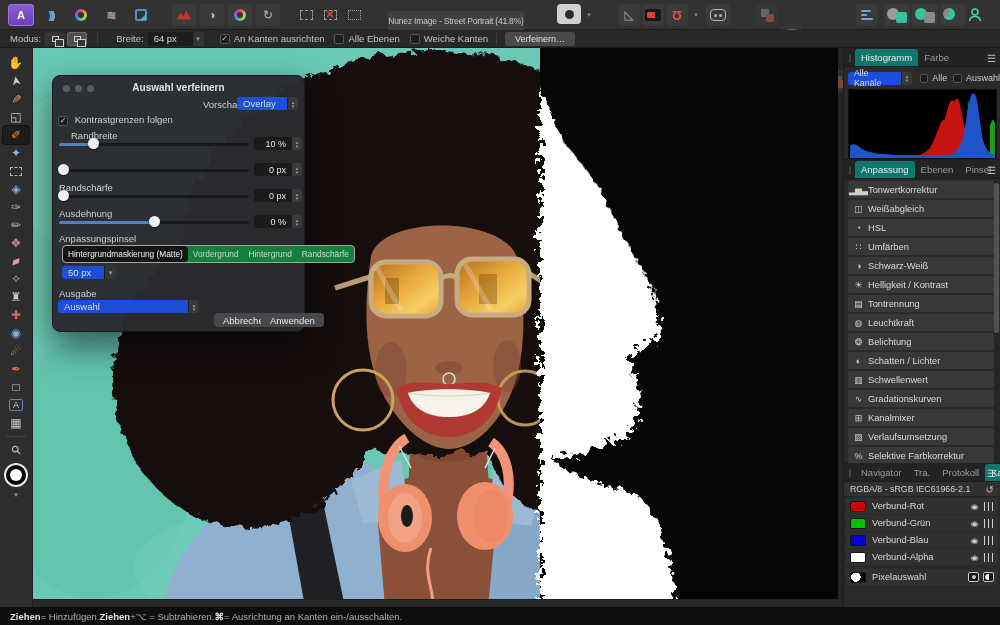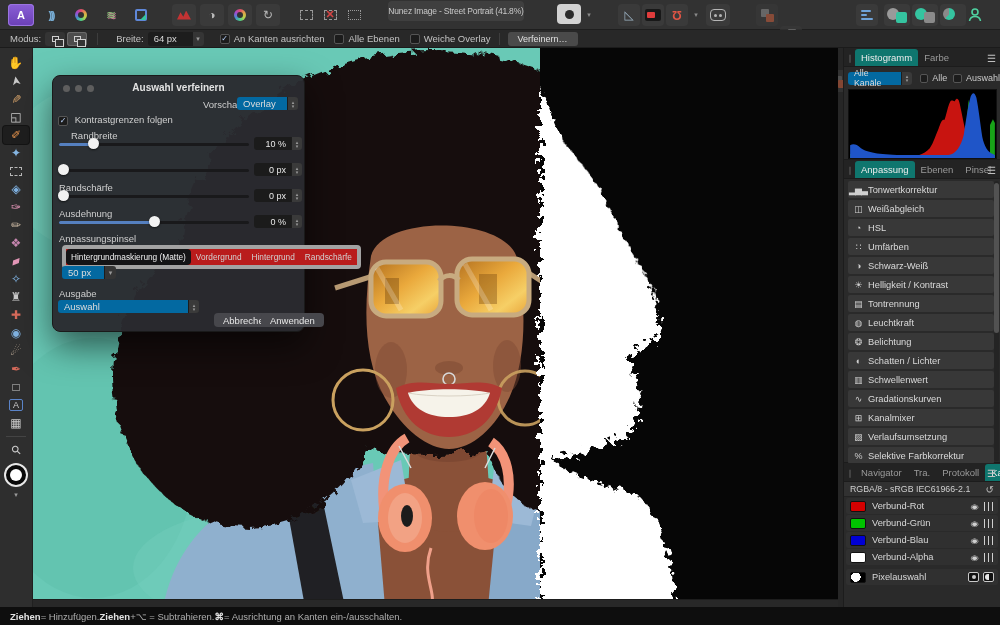--- a/index.html
+++ b/index.html
@@ -15,21 +15,21 @@
   .liquify{color:#7ab0d8;letter-spacing:-2px;font-size:11px;font-weight:bold;}
   .ring{width:12px;height:12px;border-radius:50%;background:conic-gradient(#e04a6a,#e0a24a,#bcd04a,#4ad08a,#4a8ad0,#a04ad0,#e04a6a);position:relative;}
   .ring::after{content:"";position:absolute;left:3px;top:3px;width:6px;height:6px;border-radius:50%;background:#323232;}
   .tonemap{color:#8fc97e;text-shadow:1px 1px 0 #d07a9a;font-size:12px;}
   .exporti{width:12px;height:12px;border:2px solid #5f87d8;border-radius:2px;position:relative;}
   .exporti::after{content:"";position:absolute;right:-1px;bottom:-1px;width:6px;height:6px;background:#35c4a0;clip-path:polygon(100% 0,0 100%,100% 100%);}
   .redpeak{width:14px;height:9px;background:#c23333;clip-path:polygon(0 100%,25% 20%,45% 70%,65% 0,100% 100%);}
   .docbtn{width:24px;}
   .dash-box{width:13px;height:10px;border:1px dashed #9a9a9a;position:relative;}
   .dash-box .x{position:absolute;left:1px;top:-3px;color:#d24444;font-size:11px;font-weight:bold;}
-  #doc-title{position:absolute;left:388px;top:1px;width:136px;height:20px;background:#3f3f3f;border-radius:4px;color:#c9c9c9;font-size:8.5px;letter-spacing:-.2px;display:flex;align-items:center;justify-content:center;white-space:nowrap;}
+  #doc-title{position:absolute;left:388px;top:11px;width:136px;height:20px;background:#3f3f3f;border-radius:4px;color:#c9c9c9;font-size:8.5px;letter-spacing:-.2px;display:flex;align-items:center;justify-content:center;white-space:nowrap;}
   .qmask{width:24px;height:20px;background:#d2d2d2;border-radius:4px;display:flex;align-items:center;justify-content:center;}
   .qmask i{width:9px;height:9px;border-radius:50%;background:#2a2a2a;}
   .chev{color:#8a8a8a;font-size:7px;margin-left:2px;}
   .snapred{width:16px;height:12px;background:#181818;border-radius:2px;position:relative;}
   .snapred::after{content:"";position:absolute;left:2px;top:3px;width:8px;height:6px;background:#e03c3c;border-radius:1px;}
   .magnet{color:#e05545;transform:rotate(180deg);font-weight:bold;font-size:12px;}
   .ruler{color:#9ab0c0;font-size:12px;}
   .assist{width:16px;height:12px;border:1px solid #b5b5b5;border-radius:4px;position:relative;}
   .assist::before,.assist::after{content:"";position:absolute;top:4px;width:3px;height:3px;border-radius:50%;background:#b5b5b5;}
   .assist::before{left:3px}.assist::after{right:3px}
@@ -76,28 +76,28 @@
   
   #canvas{position:absolute;left:33px;top:48px;width:805px;height:559px;background:#0a0a0a;}
   #hscroll{position:absolute;left:33px;top:599px;width:805px;height:8px;background:#282828;border-top:1px solid #1d1d1d;}
 
   
   #dlg{position:absolute;left:52px;top:75px;width:253px;height:257px;background:rgba(42,42,47,.97);border:1px solid #1a1a1a;border-radius:8px;box-shadow:0 14px 34px rgba(0,0,0,.55);color:#cfcfcf;font-size:9.5px;}
   #dlg .tl{position:absolute;top:9px;left:10px;display:flex;gap:5px;}
   #dlg .tl i{width:7px;height:7px;border-radius:50%;background:#5e5e5e;}
   #dlg h1{position:absolute;top:6px;left:0;right:0;text-align:center;font-size:10px;font-weight:bold;color:#e2e2e2;margin:0;}
   .drow{position:absolute;left:0;width:253px;}
-  .dd{background:#0369a1;border-radius:3px 0 0 3px;height:13px;display:flex;align-items:center;padding:0 6px;color:#dcdcdc;}
+  .dd{background:#1d4ed8;border-radius:3px 0 0 3px;height:13px;display:flex;align-items:center;padding:0 6px;color:#dcdcdc;}
   .stepper{width:11px;height:13px;background:#3a3a3a;border-radius:0 3px 3px 0;display:flex;flex-direction:column;align-items:center;justify-content:center;color:#9a9a9a;font-size:5px;line-height:4px;border-left:1px solid #1d1d1d;}
   .slider{position:absolute;height:11px;}
   .slider .track{position:absolute;left:0;right:0;top:5px;height:3px;background:#19191b;border-radius:2px;}
   .slider .fill{position:absolute;left:0;top:5px;height:3px;background:#5580c0;border-radius:2px;}
   .slider .thumb{position:absolute;top:0;width:11px;height:11px;border-radius:50%;background:#f2f2f2;box-shadow:0 1px 2px rgba(0,0,0,.6);margin-left:-5px;}
   .valbox{position:absolute;width:37px;height:13px;background:#1b1b1b;border-radius:3px 0 0 3px;color:#e8e8e8;display:flex;align-items:center;justify-content:flex-end;padding-right:5px;font-size:9px;}
-  .seg{display:flex;background:#b91c1c;border:4px solid #a3a3a3;border-radius:4px;overflow:hidden;align-items:flex-end;}
+  .seg{display:flex;background:#15803d;border:1px solid #a3a3a3;border-radius:4px;overflow:hidden;align-items:flex-end;}
   .seg span{padding:3px 5px;font-size:8.3px;color:#d2d2d2;white-space:nowrap;}
   .seg span.sel{background:#141416;border-radius:4px;color:#f0f0f0;}
   .dbtn{position:absolute;height:14px;background:#47474c;border-radius:4px;color:#e6e6e6;display:flex;align-items:center;justify-content:center;font-size:9.5px;padding:0 9px;}
 
   
   #rightcol{position:absolute;left:843px;top:48px;width:157px;height:559px;background:#2a2a2a;border-left:1px solid #1c1c1c;}
   .tabbar{height:19px;background:#232323;display:flex;align-items:flex-end;font-size:9.5px;color:#9a9a9a;border-bottom:1px solid #1c1c1c;position:relative;}
   .tabbar .grip{color:#555;font-size:8px;margin:0 3px 3px 4px;}
   .tabbar .tab{padding:3px 6px 3px;white-space:nowrap;}
   .tabbar .tab.active{background:#0f766e;color:#ececec;border-radius:3px 3px 0 0;}
@@ -259,21 +259,21 @@
       </span>
     <span class="vsep"></span>
     <span class="lbl">Breite:</span>
     <span class="field">64 px</span>
     <span class="fieldchev">▾</span>
     <span class="ck">✓</span>
     <span>An Kanten ausrichten</span>
     <span class="ck"></span>
     <span>Alle Ebenen</span>
     <span class="ck"></span>
-    <span>Weiche Overlay</span>
+    <span>Weiche Kanten</span>
     <span class="vsep"></span>
     <span id="refine-btn">Verfeinern…</span>
   </div>
 
   <div id="toolcol">
     <div class="tool">
         <span>✋</span>
       </div>
     <div class="tool">
         <span class="r100">➤</span>

